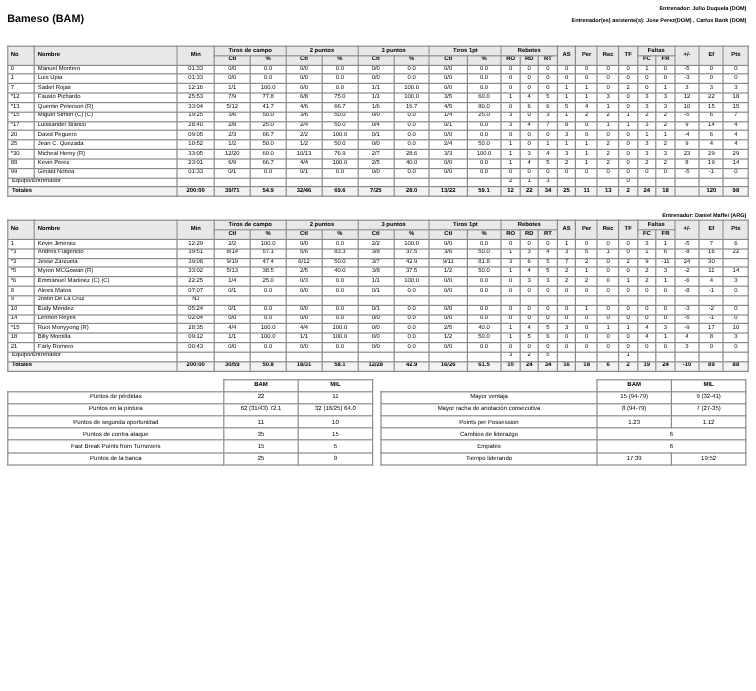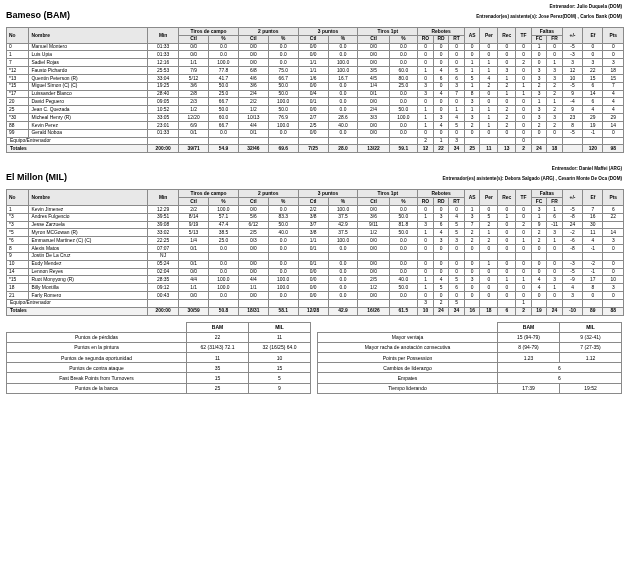--- a/index.html
+++ b/index.html
@@ -24,21 +24,21 @@
     text-align: right;
     font-size: 4.6px;
     font-weight: bold;
     margin-bottom: 1px;
     padding-right: 2px;
   }
   .team-header {
     display: flex;
     align-items: flex-end;
     justify-content: space-between;
-    margin-bottom: 7px;
+    margin-bottom: 18px;
   }
   .team-name {
     font-size: 9px;
     font-weight: bold;
   }
   .assistants {
     font-size: 4.6px;
     font-weight: bold;
     padding-right: 2px;
     padding-bottom: 1px;
@@ -529,24 +529,20 @@
           <td></td>
           <td>120</td>
           <td>98</td>
         </tr>
       </tbody>
   </table>
 
   <div class="gap"></div>
 
   <div class="coach-line">Entrenador: Daniel Maffei (ARG)</div>
-  <div class="team-header">
-    <div class="team-name">El Millon (MIL)</div>
-    <div class="assistants">Entrenador(es) asistente(s): Debora Salgado (ARG) , Cesarin Monte De Oca (DOM)</div>
-  </div>
 
   <table class="box">
     <colgroup>
       <col style="width:18px">
         <col style="width:100px">
         <col style="width:26px">
       <col style="width:25px">
         <col style="width:25px">
       <col style="width:25px">
         <col style="width:25px">

